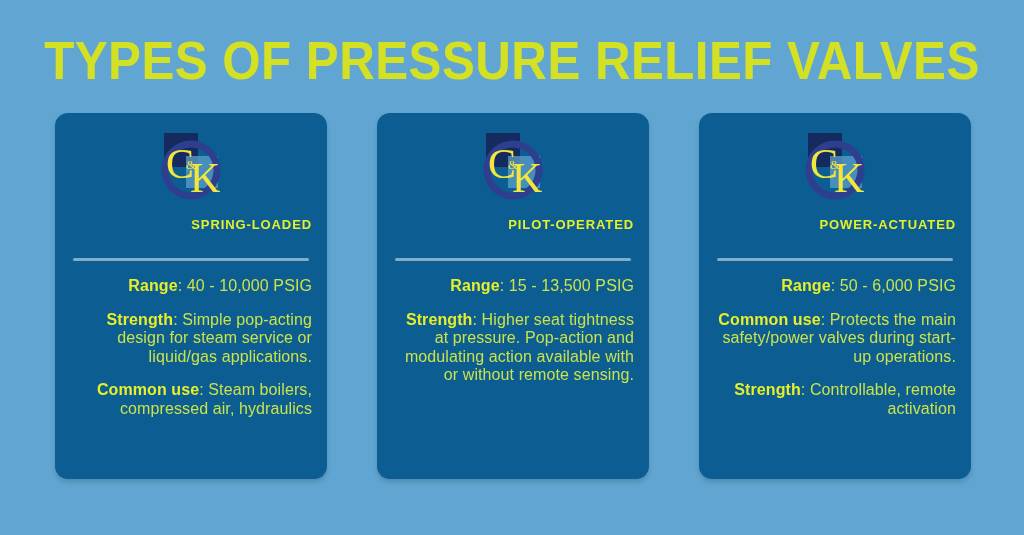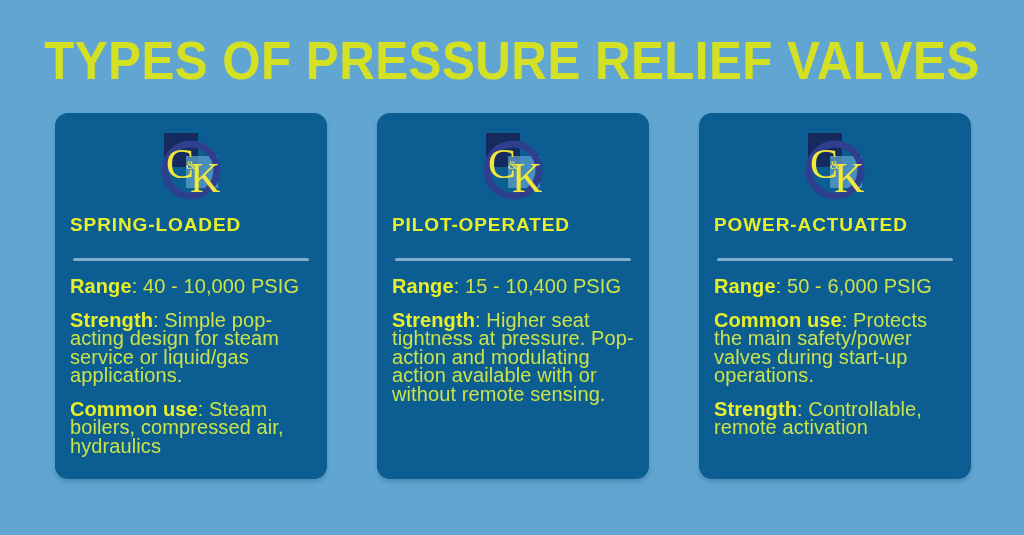--- a/index.html
+++ b/index.html
@@ -69,23 +69,23 @@
     display: flex;
     align-items: center;
     justify-content: center;
   }
   .logo {
     display: block;
   }
 
   
   .card-heading {
-    text-align: left;
+    text-align: right;
     color: #e6ef29;
-    font-size: 19px;
+    font-size: 13px;
     font-weight: bold;
     letter-spacing: 0.9px;
     line-height: 24px;
     margin-top: 4px;
     white-space: nowrap;
   }
 
   .divider {
     height: 3px;
     background: #7fadca;
@@ -94,23 +94,24 @@
   }
 
   
   .facts {
     display: flex;
     flex-direction: column;
     gap: 15px;
   }
   .fact {
     color: #cbe34a;
-    font-size: 20px;
+    font-size: 16px;
     line-height: 18.5px;
     letter-spacing: 0.1px;
+    text-align: right;
   }
   .fact .label {
     color: #e8ef2a;
     font-weight: bold;
   }
 </style>
 </head>
 <body>
 
 <div class="page">
@@ -146,21 +147,21 @@
           <rect x="33" y="26" width="32" height="32" fill="#5e9fc9" opacity="0.75"></rect>
           <circle cx="38" cy="40" r="26" fill="none" stroke="#2f3f8f" stroke-width="7"></circle>
           <text x="13" y="48" font-family="'Liberation Serif', serif" font-size="42" fill="#f2e73a">C</text>
           <text x="33" y="39" font-family="'Liberation Serif', serif" font-size="13" fill="#f2e73a">&amp;</text>
           <text x="37" y="62" font-family="'Liberation Serif', serif" font-size="42" fill="#f2e73a">K</text>
         </svg>
       </div>
       <div class="card-heading">PILOT-OPERATED</div>
       <div class="divider"></div>
       <div class="facts">
-        <div class="fact"><span class="label">Range</span><span>: </span><span>15 - 10,400 PSIG</span></div>
+        <div class="fact"><span class="label">Range</span><span>: </span><span>15 - 13,500 PSIG</span></div>
         <div class="fact"><span class="label">Strength</span><span>: </span><span>Higher seat tightness at pressure. Pop-action and modulating action available with or without remote sensing.</span></div>
       </div>
     </div>
 
     <div class="card">
       <div class="logo-wrap">
         <svg class="logo" width="76" height="76" viewBox="0 0 76 76">
           <rect x="11" y="3" width="34" height="34" fill="#152a5e"></rect>
           <rect x="33" y="26" width="32" height="32" fill="#5e9fc9" opacity="0.75"></rect>
           <circle cx="38" cy="40" r="26" fill="none" stroke="#2f3f8f" stroke-width="7"></circle>

